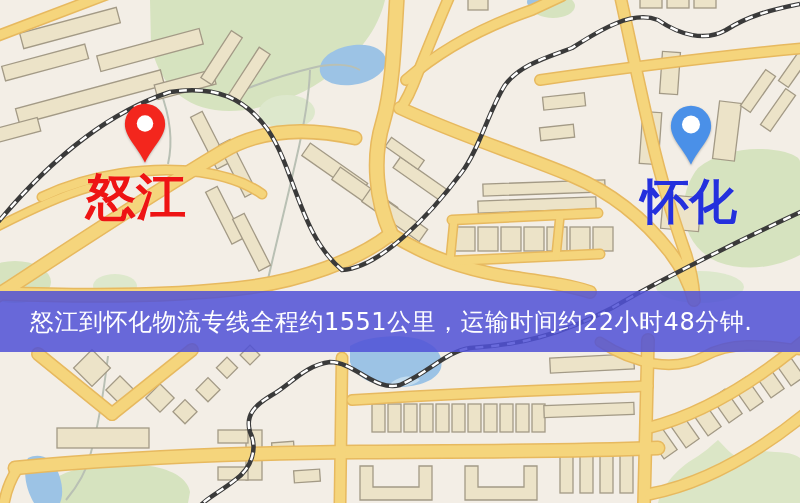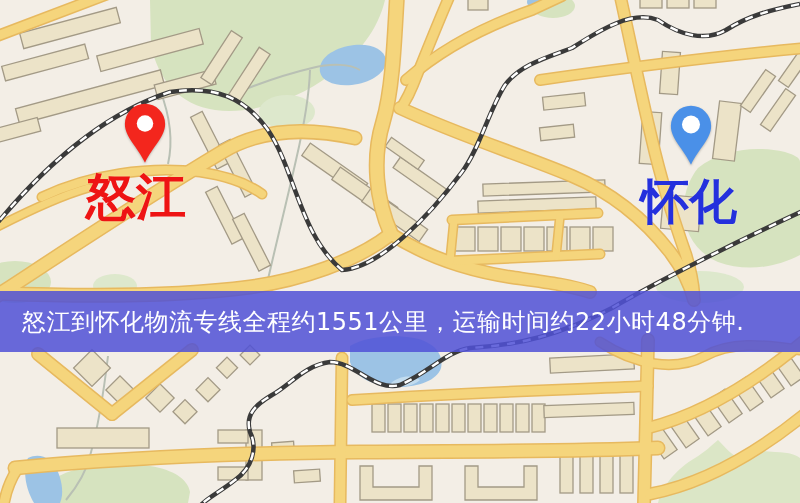--- a/index.html
+++ b/index.html
@@ -18,21 +18,21 @@
     text-shadow:0 0 2px rgba(255,255,255,.35);
   }
   .label-origin{left:86px;top:172px;font-size:50px;color:#ee1414;}
   .label-destination{left:641px;top:177px;font-size:48px;color:#2430dd;}
   .banner{
     position:absolute;left:0;top:291px;width:800px;height:61px;
     background:rgba(80,82,214,0.86);
     display:flex;align-items:center;
   }
   .banner p{
-    margin:1px;padding:0 10px 0 21px;color:#ffffff;font-size:24px;
+    margin:9px;padding:0 10px 0 21px;color:#ffffff;font-size:24px;
     letter-spacing:0.5px;white-space:nowrap;
   }
 </style>
 </head>
 <body>
 
 <div class="stage">
 
   <svg class="map-svg" viewBox="0 0 800 503" xmlns="http://www.w3.org/2000/svg">
 

